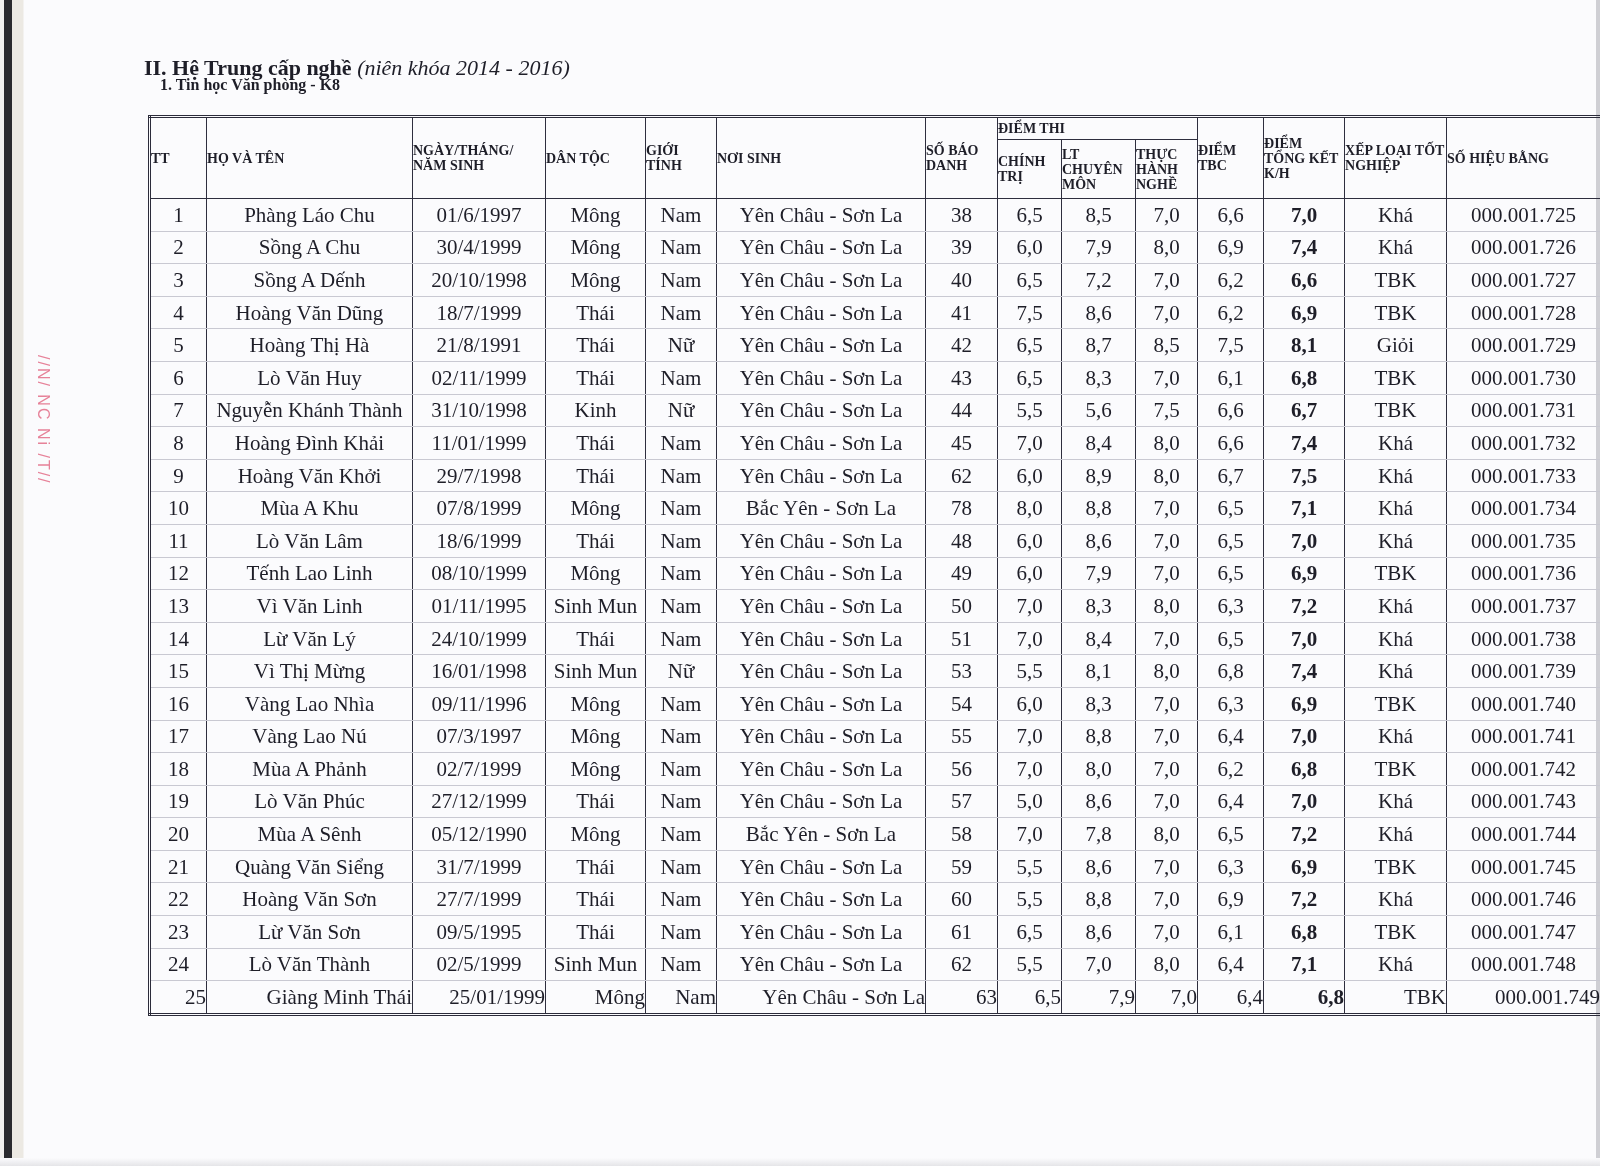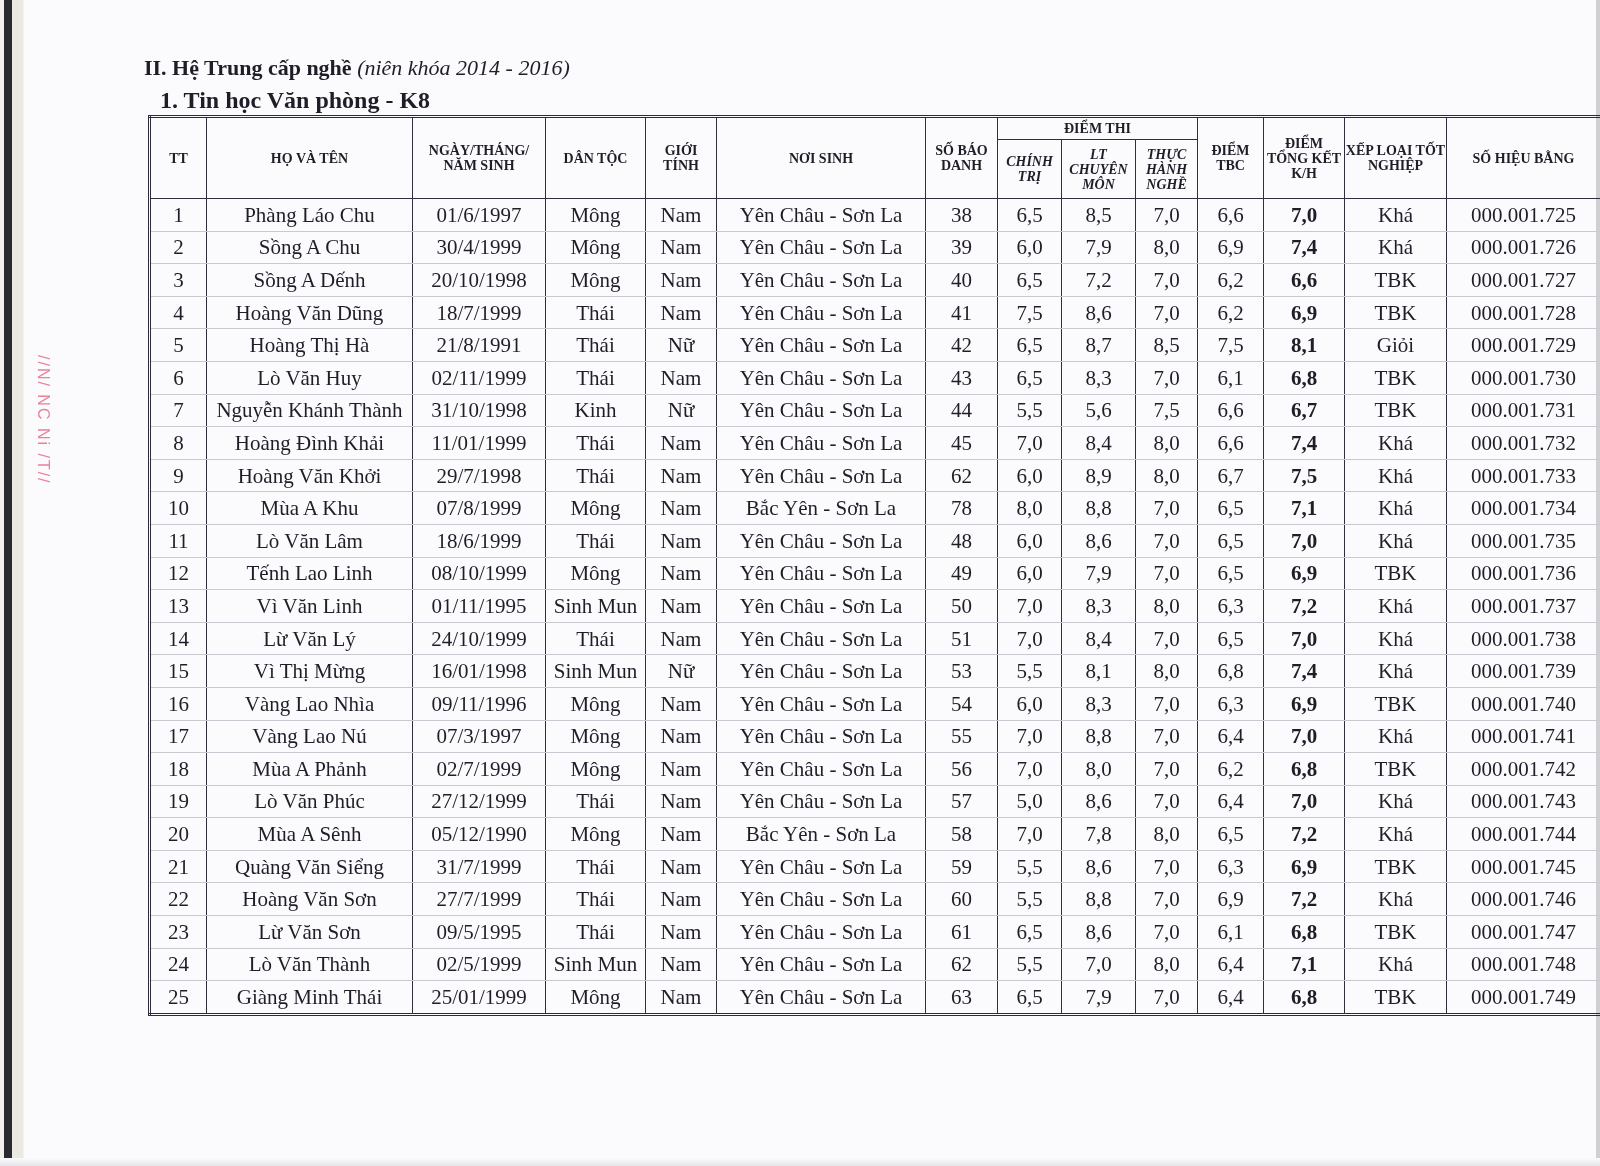--- a/index.html
+++ b/index.html
@@ -25,46 +25,46 @@
     position: absolute; left: 28px; top: 355px; width: 24px; height: 170px;
     color: #e05a78; font-family: "Liberation Sans", sans-serif; font-size: 16px;
     writing-mode: vertical-rl; opacity: 0.75; letter-spacing: 2px;
   }
   .heading {
     position: absolute; left: 144px; top: 56px;
     font-weight: bold; font-size: 22px; line-height: 24px;
   }
   .heading .sub { font-weight: normal; font-style: italic; }
   .subheading {
-    position: absolute; left: 160px; top: 88px;
-    font-weight: bold; font-size: 24px; line-height: 24px;
+    position: absolute; left: 160px; top: 73px;
+    font-weight: bold; font-size: 16px; line-height: 24px;
   }
   table.grades {
     position: absolute; left: 148px; top: 115px; width: 1452px;
     border-collapse: collapse; table-layout: fixed;
     border: 3px double #2b2b3a;
   }
   table.grades th, table.grades td {
     border-left: 1.5px solid #2e2e3e; border-right: 1.5px solid #2e2e3e;
     padding: 0; overflow: hidden; white-space: nowrap;
   }
   table.grades th {
     border: 1.5px solid #2e2e3e;
-    font-size: 14px; font-weight: bold; line-height: 15px; text-align: center;
+    font-size: 14px; font-weight: bold; line-height: 15px; text-align: left;
     white-space: normal; vertical-align: middle;
   }
   table.grades td {
     font-size: 21px; height: 31.6px; line-height: 30px; text-align: center;
     border-bottom: 1px solid #c9c9d2;
   }
   table.grades thead tr.top th { height: 21px; }
-  table.grades thead tr.sub th { height: 58px; font-style: italic; }
+  table.grades thead tr.sub th { height: 58px; }
   table.grades thead tr.top th.full { height: 80px; }
   table.grades tbody tr:first-child td { border-top: 1.5px solid #2e2e3e; }
-  table.grades tbody tr:last-child td { border-bottom: 1.5px solid #2e2e3e; }
+  table.grades tbody tr:last-child td { border-bottom: 1.5px solid #2e2e3e; text-align: right; }
   td.name, td.place-left { text-align: left; padding-left: 4px; }
   td.bold { font-weight: bold; }
 </style>
 </head>
 <body>
 
 <div class="scan-edge-left"></div>
 <div class="scan-edge-right"></div>
 <div class="scan-edge-bottom"></div>
 <div class="stamp">//N/ NC Ni /T//</div>

